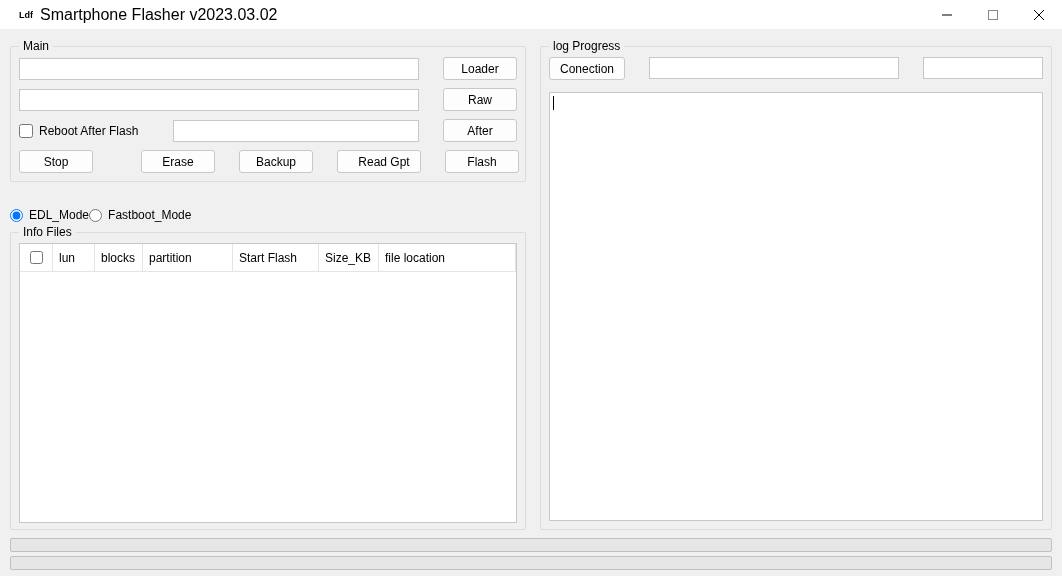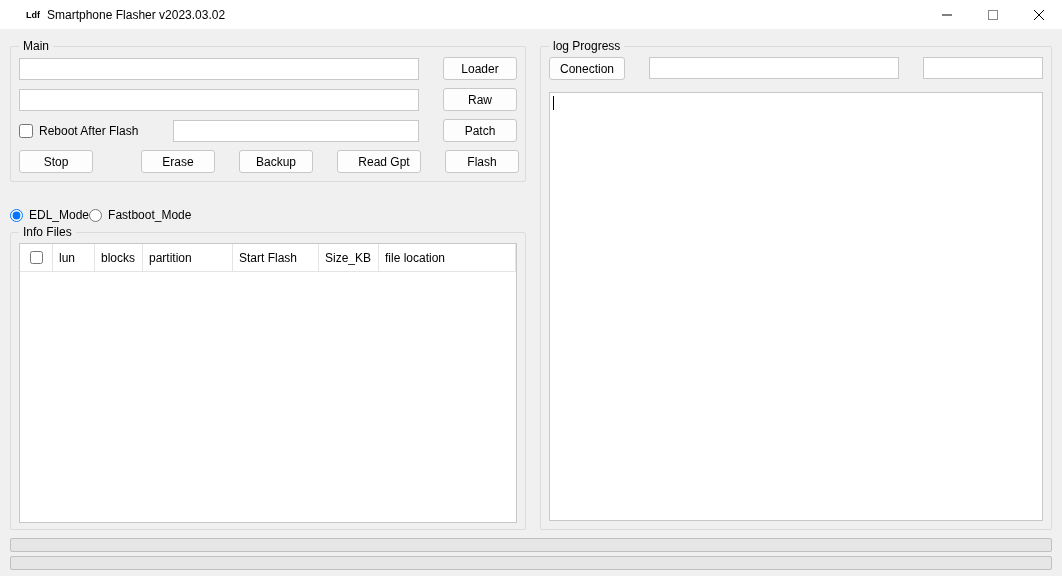--- a/index.html
+++ b/index.html
@@ -12,32 +12,32 @@
     width: 1062px;
     height: 576px;
     overflow: hidden;
   }
 
   
   .titlebar {
     height: 30px;
     display: flex;
     align-items: center;
-    padding-left: 25px;
+    padding-left: 18px;
     background: #ffffff;
     border-bottom: 1px solid #f0f0f0;
   }
   .titlebar .appicon {
     width: 16px; height: 16px;
     display: inline-flex; align-items: center; justify-content: center;
     font-size: 9px; font-weight: bold;
     margin-right: 6px;
     color:#000;
   }
-  .titlebar .title { font-size: 12px; }
+  .titlebar .title { font-size: 16px; }
   .titlebar .winbtns { margin-left: auto; display: flex; }
   .titlebar .winbtn {
     width: 46px; height: 30px;
     display: flex; align-items: center; justify-content: center;
     font-family: inherit;
     color: #000;
   }
   .titlebar .winbtn svg { stroke: currentColor; }
   .titlebar .winbtn .maxglyph { stroke: #888; }
 
@@ -200,21 +200,21 @@
         <div class="row">
           <input type="text" class="field" value="" style="">
           <button class="btn w74">Raw</button>
         </div>
         <div class="row">
           <label class="chk" style="flex:0 0 130px;">
             <input type="checkbox" style="">
             <span>Reboot After Flash</span>
           </label>
           <input type="text" class="field" value="" style="">
-          <button class="btn w74">Patch</button>
+          <button class="btn w74">After</button>
         </div>
         <div class="row">
           <button class="btn w74">Stop</button>
           <span style="flex:1"></span>
           <button class="btn w74">Erase</button>
           <button class="btn w74">Backup</button>
           <button class="btn w84">Read Gpt</button>
           <button class="btn w74">Flash</button>
         </div>
       </div>

